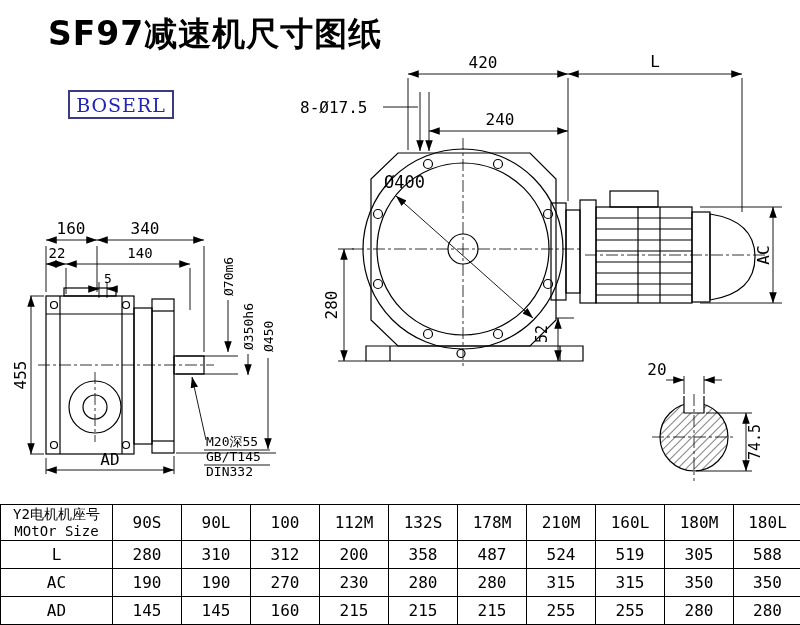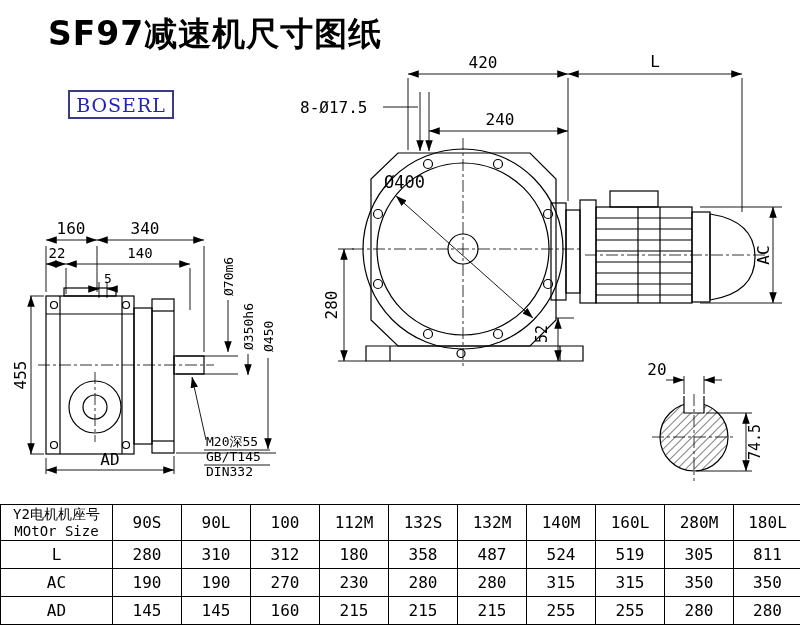--- a/index.html
+++ b/index.html
@@ -228,38 +228,38 @@
     <tr class="hrow">
       <td class="hcell">
         <div class="cn">Y2电机机座号</div>
         <div class="en">MOtOr Size</div>
       </td>
       <td>90S</td>
       <td>90L</td>
       <td>100</td>
       <td>112M</td>
       <td>132S</td>
-      <td>132M</td>
-      <td>140M</td>
+      <td>178M</td>
+      <td>210M</td>
       <td>160L</td>
-      <td>280M</td>
+      <td>180M</td>
       <td>180L</td>
     </tr>
     <tr class="drow">
       <td>L</td>
       <td>280</td>
       <td>310</td>
       <td>312</td>
-      <td>180</td>
+      <td>200</td>
       <td>358</td>
       <td>487</td>
       <td>524</td>
       <td>519</td>
       <td>305</td>
-      <td>811</td>
+      <td>588</td>
     </tr>
     <tr class="drow">
       <td>AC</td>
       <td>190</td>
       <td>190</td>
       <td>270</td>
       <td>230</td>
       <td>280</td>
       <td>280</td>
       <td>315</td>

